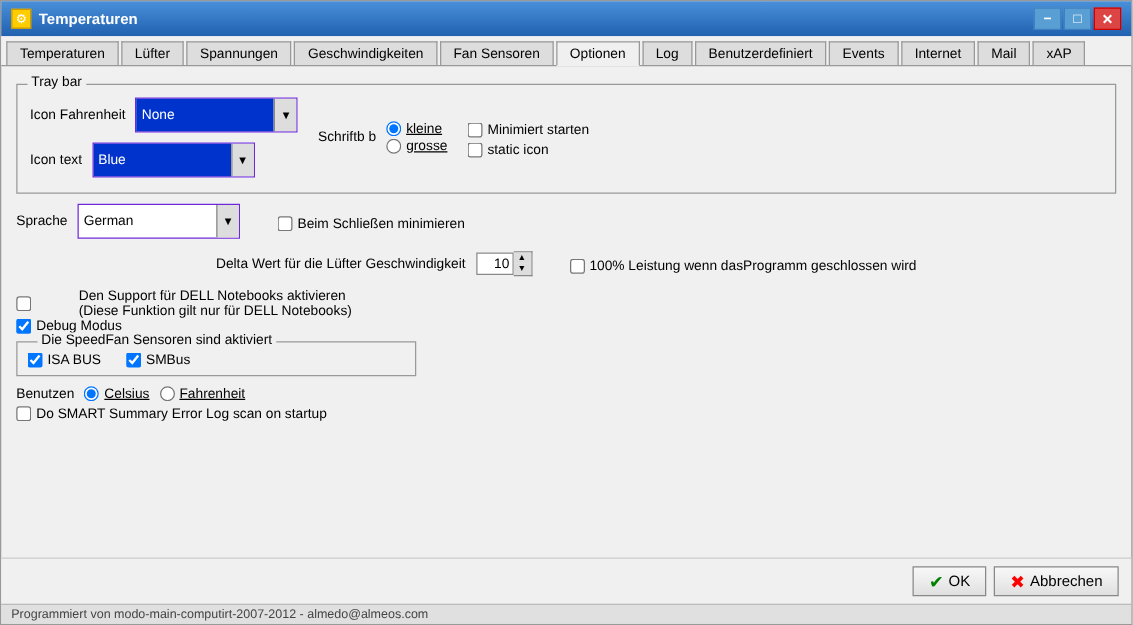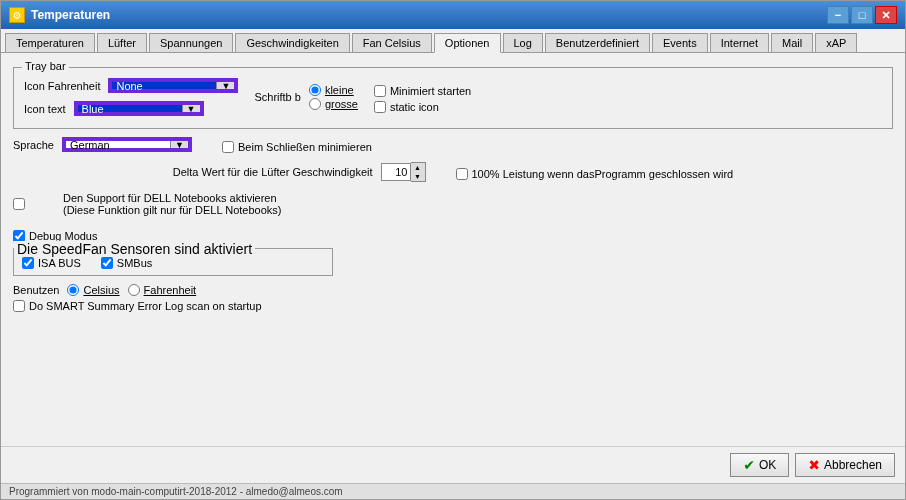--- a/index.html
+++ b/index.html
@@ -120,22 +120,22 @@
       gap: 8px;
       margin-bottom: 4px;
     }
     .label {
       font-size: 11px;
       white-space: nowrap;
     }
     .select-dropdown {
       display: flex;
       align-items: center;
-      border: 4px solid #6d28d9;
-      height: 15px;
+      border: 1px solid #6d28d9;
+      height: 28px;
       background: white;
       cursor: pointer;
     }
     .select-value {
       flex: 1;
       padding: 0 4px;
       font-size: 11px;
       height: 100%;
       display: flex;
       align-items: center;
@@ -239,24 +239,24 @@
     }
     .sensors-group {
       border: 1px solid #999;
       padding: 4px 8px 6px 8px;
       position: relative;
       margin-bottom: 6px;
     }
     .sensors-title {
       position: absolute;
       top: -8px;
-      left: 0;
+      left: 16px;
       background: #f0f0f0;
       padding: 0 3px;
-      font-size: 14px;
+      font-size: 11px;
     }
     .sensors-row {
       display: flex;
       gap: 20px;
       margin-top: 4px;
     }
     .check-green { color: green; font-size: 14px; }
     .check-red { color: red; font-size: 14px; }
   </style>
 </head>
@@ -276,21 +276,21 @@
       <button class="title-btn">□</button>
       <button class="title-btn close-btn">✕</button>
     </div>
   </div>
 
   <div class="tab-bar">
     <div class="tab">Temperaturen</div>
     <div class="tab">Lüfter</div>
     <div class="tab">Spannungen</div>
     <div class="tab">Geschwindigkeiten</div>
-    <div class="tab">Fan Celsius</div>
+    <div class="tab">Fan Sensoren</div>
     <div class="tab active">Optionen</div>
     <div class="tab">Log</div>
     <div class="tab">Benutzerdefiniert</div>
     <div class="tab">Events</div>
     <div class="tab">Internet</div>
     <div class="tab">Mail</div>
     <div class="tab">xAP</div>
   </div>
 
   <div class="content">
@@ -372,21 +372,21 @@
       </div>
       <div class="checkbox-row">
         <input type="checkbox" style="">
         <div style="display:flex; ">
           <span class="label">100% Leistung wenn das</span>
           <span class="label">Programm geschlossen wird</span>
         </div>
       </div>
     </div>
 
-    <div class="checkbox-row" style="margin-bottom:14px;gap:38px;">
+    <div class="checkbox-row" style="margin-bottom:0;gap:38px;">
       <input type="checkbox" style="">
       <div style="display:flex; flex-direction:column;">
         <span class="label">Den Support für DELL Notebooks aktivieren</span>
         <span class="label">(Diese Funktion gilt nur für DELL Notebooks)</span>
       </div>
     </div>
 
     <div class="checkbox-row" style="margin-bottom:6px;">
       <input type="checkbox" checked="" style="">
       <span class="label">Debug Modus</span>
@@ -430,15 +430,15 @@
       <span class="check-green">✔</span>
       <span>OK</span>
     </button>
     <button class="footer-btn">
       <span class="check-red">✖</span>
       <span>Abbrechen</span>
     </button>
   </div>
 
   <div class="statusbar">
-    <span>Programmiert von modo-main-computirt-2018-2012 - almedo@almeos.com</span>
+    <span>Programmiert von modo-main-computirt-2007-2012 - almedo@almeos.com</span>
   </div>
 </div>
 
 </body></html>

